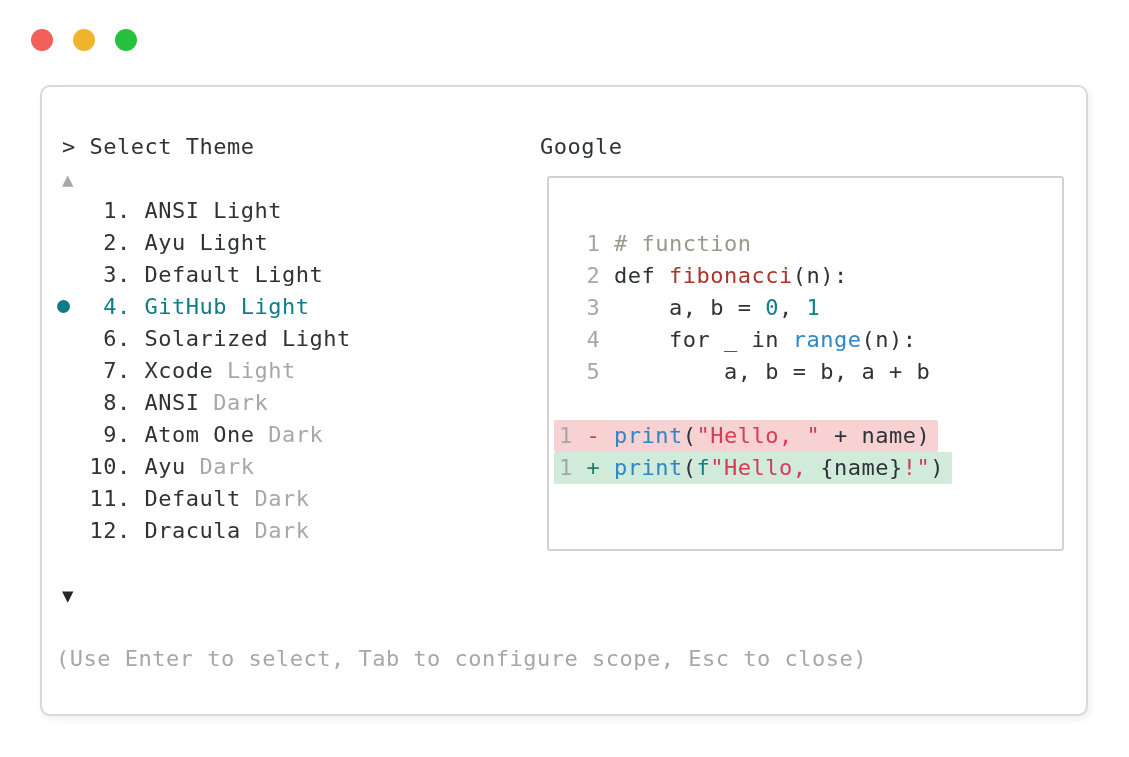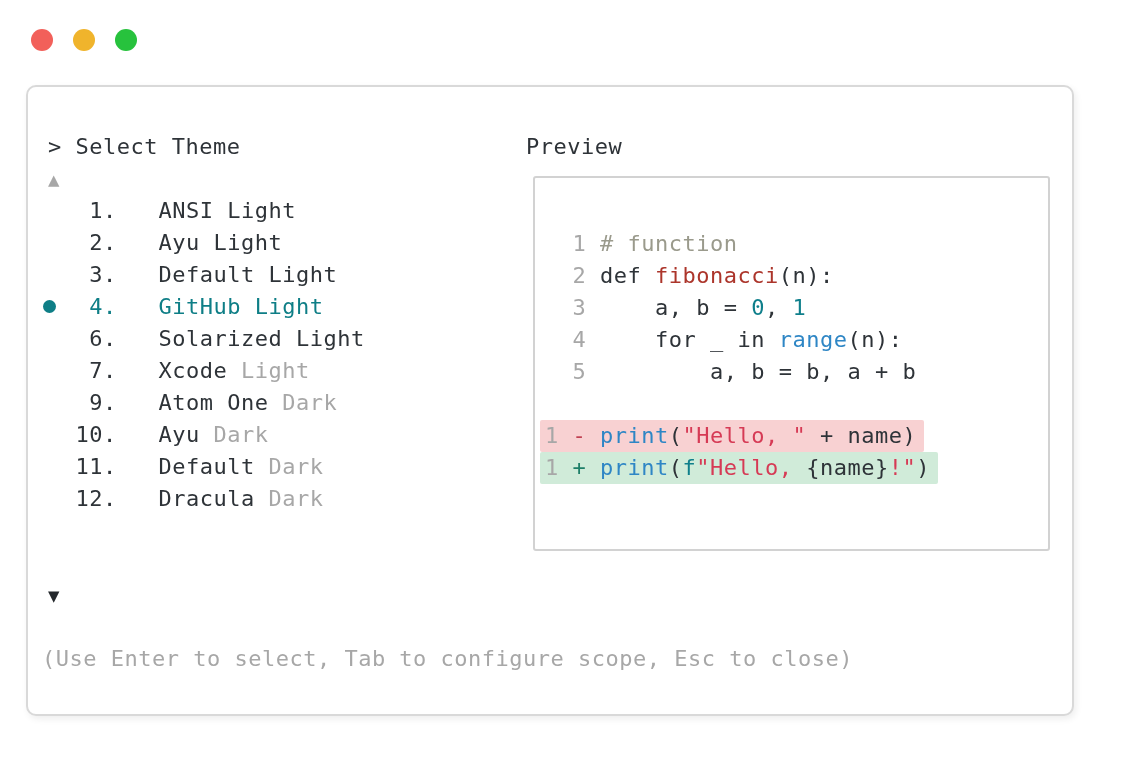--- a/index.html
+++ b/index.html
@@ -8,36 +8,36 @@
     background:#ffffff;
     font-family:"DejaVu Sans Mono", monospace;
     color:var(--text);
   }
   
   .lights{position:absolute;left:31px;top:29px;display:flex;gap:20px;}
   .light{width:22px;height:22px;border-radius:50%;}
 
   
   .window{
-    position:absolute;left:26px;top:85px;width:1048px;height:631px;
+    position:absolute;left:40px;top:85px;width:1048px;height:631px;
     box-sizing:border-box;background:#fff;
     border:2px solid var(--window-border);border-radius:10px;
     box-shadow:2px 3px 7px rgba(0,0,0,0.07);
     font-size:22px;line-height:32px;letter-spacing:0.5px;
   }
   .prompt{position:absolute;left:20px;top:44px;white-space:pre;}
   .preview-label{position:absolute;left:498px;top:44px;white-space:pre;}
 
   .scroll-up{position:absolute;left:20px;top:76px;color:var(--muted);font-size:19px;line-height:32px;cursor:default;}
   .scroll-down{position:absolute;left:20px;top:492px;color:#24282c;font-size:19px;line-height:32px;cursor:default;}
 
   .theme-list{position:absolute;left:20px;top:108px;}
   .theme-item{height:32px;line-height:32px;white-space:pre;position:relative;}
   .theme-item .num{color:var(--text);}
-  .theme-item .name{color:var(--text);margin-left:28px;}
+  .theme-item .name{color:var(--text);}
   .theme-item .suffix{color:var(--muted);}
   .theme-item.selected .num,
   .theme-item.selected .name,
   .theme-item.selected .suffix{color:var(--accent);}
   .bullet{position:absolute;left:-5px;top:9px;width:13px;height:13px;border-radius:50%;background:var(--accent);}
 
   .footer{position:absolute;left:14px;top:556px;white-space:pre;color:var(--muted);}
 
   
   .preview-box{
@@ -65,30 +65,31 @@
 <body>
 
 <div class="lights">
     <div class="light" style="background: rgb(242, 96, 90);"></div>
     <div class="light" style="background: rgb(240, 180, 44);"></div>
     <div class="light" style="background: rgb(39, 194, 61);"></div>
   </div>
 
 <div class="window">
   <div class="prompt">&gt; Select Theme</div>
-  <div class="preview-label">Preview</div>
+  <div class="preview-label">Google</div>
 
   <div class="scroll-up">▲</div>
   <div class="theme-list">
       <div class="theme-item"><span class="num">   1. </span><span class="name">ANSI Light</span></div>
       <div class="theme-item"><span class="num">   2. </span><span class="name">Ayu Light</span></div>
       <div class="theme-item"><span class="num">   3. </span><span class="name">Default Light</span></div>
       <div class="theme-item selected"><span class="bullet"></span><span class="num">   4. </span><span class="name">GitHub Light</span></div>
       <div class="theme-item"><span class="num">   6. </span><span class="name">Solarized Light</span></div>
       <div class="theme-item"><span class="num">   7. </span><span class="name">Xcode</span><span class="suffix"> Light</span></div>
+      <div class="theme-item"><span class="num">   8. </span><span class="name">ANSI</span><span class="suffix"> Dark</span></div>
       <div class="theme-item"><span class="num">   9. </span><span class="name">Atom One</span><span class="suffix"> Dark</span></div>
       <div class="theme-item"><span class="num">  10. </span><span class="name">Ayu</span><span class="suffix"> Dark</span></div>
       <div class="theme-item"><span class="num">  11. </span><span class="name">Default</span><span class="suffix"> Dark</span></div>
       <div class="theme-item"><span class="num">  12. </span><span class="name">Dracula</span><span class="suffix"> Dark</span></div>
     </div>
   <div class="scroll-down">▼</div>
 
   <div class="preview-box">
       <div class="code-line"><span class="ln">  1 </span><span class="tok-comment"># function</span></div>
       <div class="code-line"><span class="ln">  2 </span><span class="tok-text">def </span><span class="tok-func">fibonacci</span><span class="tok-text">(n):</span></div>

